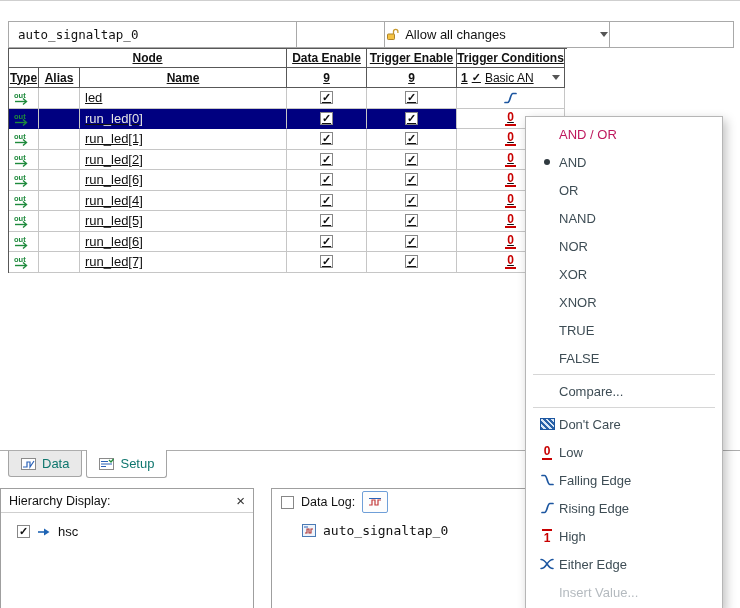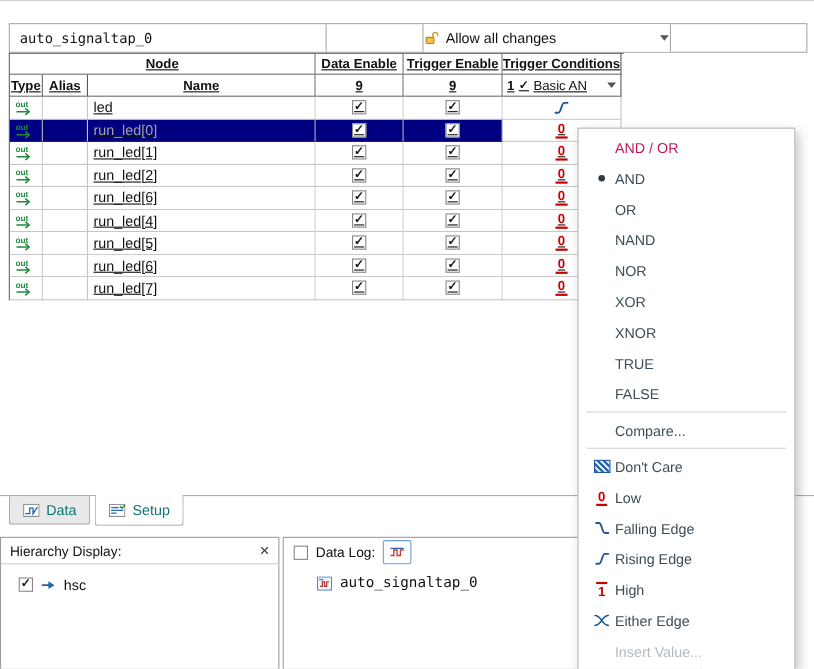--- a/index.html
+++ b/index.html
@@ -28,21 +28,21 @@
   .hc2{height:19px;}
   .node-span{grid-column:1/4;}
   .cond-head{justify-content:flex-start;padding:0 4px;gap:4px;}
   .cond-check{font-size:11px;font-weight:bold;}
   .cond-mode{font-weight:normal;font-size:12px;}
   .dc{border-right:1px solid #c6c6c6;border-bottom:1px solid #c6c6c6;display:flex;align-items:center;
       height:19.5px;overflow:hidden;background:#fff;}
   .dc.center{justify-content:center;}
   .name-cell{padding-left:5px;font-size:13px;}
   .trow.selected .dc{background:#000080;border-bottom-color:#000080;}
-  .trow.selected .name-cell{color:#a3a3a3;}
+  .trow.selected .name-cell{color:#e5e5e5;}
   .trow.selected .dc.trig{background:#fff;border-bottom-color:#c6c6c6;}
 
   .checkbox{width:13px;height:13px;flex:0 0 13px;border:1px solid #878787;background:#fff;
             display:inline-flex;align-items:center;justify-content:center;font-size:11px;
             font-weight:bold;color:#101010;line-height:1;box-sizing:border-box;}
   .checkbox.empty{color:transparent;}
 
   .t-low{color:#c80000;font-weight:bold;font-size:12px;line-height:1;border-bottom:2px solid #c80000;padding:0 2px 1px;}
   .t-high{color:#c80000;font-weight:bold;font-size:12px;line-height:1;border-top:2px solid #c80000;padding:1px 2px 0;}
   .t-dc{width:13px;height:10px;border:1px solid #1c56a0;display:inline-block;
@@ -56,21 +56,21 @@
        border:1px solid #a5a5a5;border-top:none;border-radius:0 0 3px 3px;font-size:13px;color:#0f766e;}
   .tab.active{background:#fff;height:27px;margin-top:-1px;justify-content:space-between;}
 
   
   .panel{position:absolute;background:#fff;border:1px solid #9f9f9f;box-sizing:border-box;}
   .hier{left:0;top:487px;width:254px;height:121px;}
   .hier-head{height:23px;border-bottom:1px solid #cfcfcf;display:flex;align-items:center;
              padding:0 8px;font-size:12.5px;}
   .hier-head .close{margin-left:auto;font-size:15px;color:#333;line-height:1;}
   .hier-item{display:flex;align-items:center;gap:7px;padding:11px 0 0 16px;font-size:13px;}
-  .dlog{left:257px;top:487px;width:381px;height:121px;}
+  .dlog{left:271px;top:487px;width:381px;height:121px;}
   .dlog-head{height:26px;display:flex;align-items:center;gap:7px;padding:0 9px;font-size:12.5px;}
   .icon-btn{width:24px;height:20px;border:1px solid #6f9fd8;border-radius:2px;display:inline-flex;
             align-items:center;justify-content:center;background:#fdfdfd;}
   .dlog-item{display:flex;align-items:center;gap:7px;padding:8px 0 0 30px;font-size:13px;
              font-family:"DejaVu Sans Mono",monospace;}
 
   
   .menu{position:absolute;left:525px;top:115px;width:198px;background:#fff;border:1px solid #b6b6b6;
         box-shadow:3px 4px 10px rgba(0,0,0,.25);z-index:20;padding:3px 0;box-sizing:border-box;}
   .menu-item{height:28px;display:flex;align-items:center;padding:0 8px 0 9px;font-size:13px;

